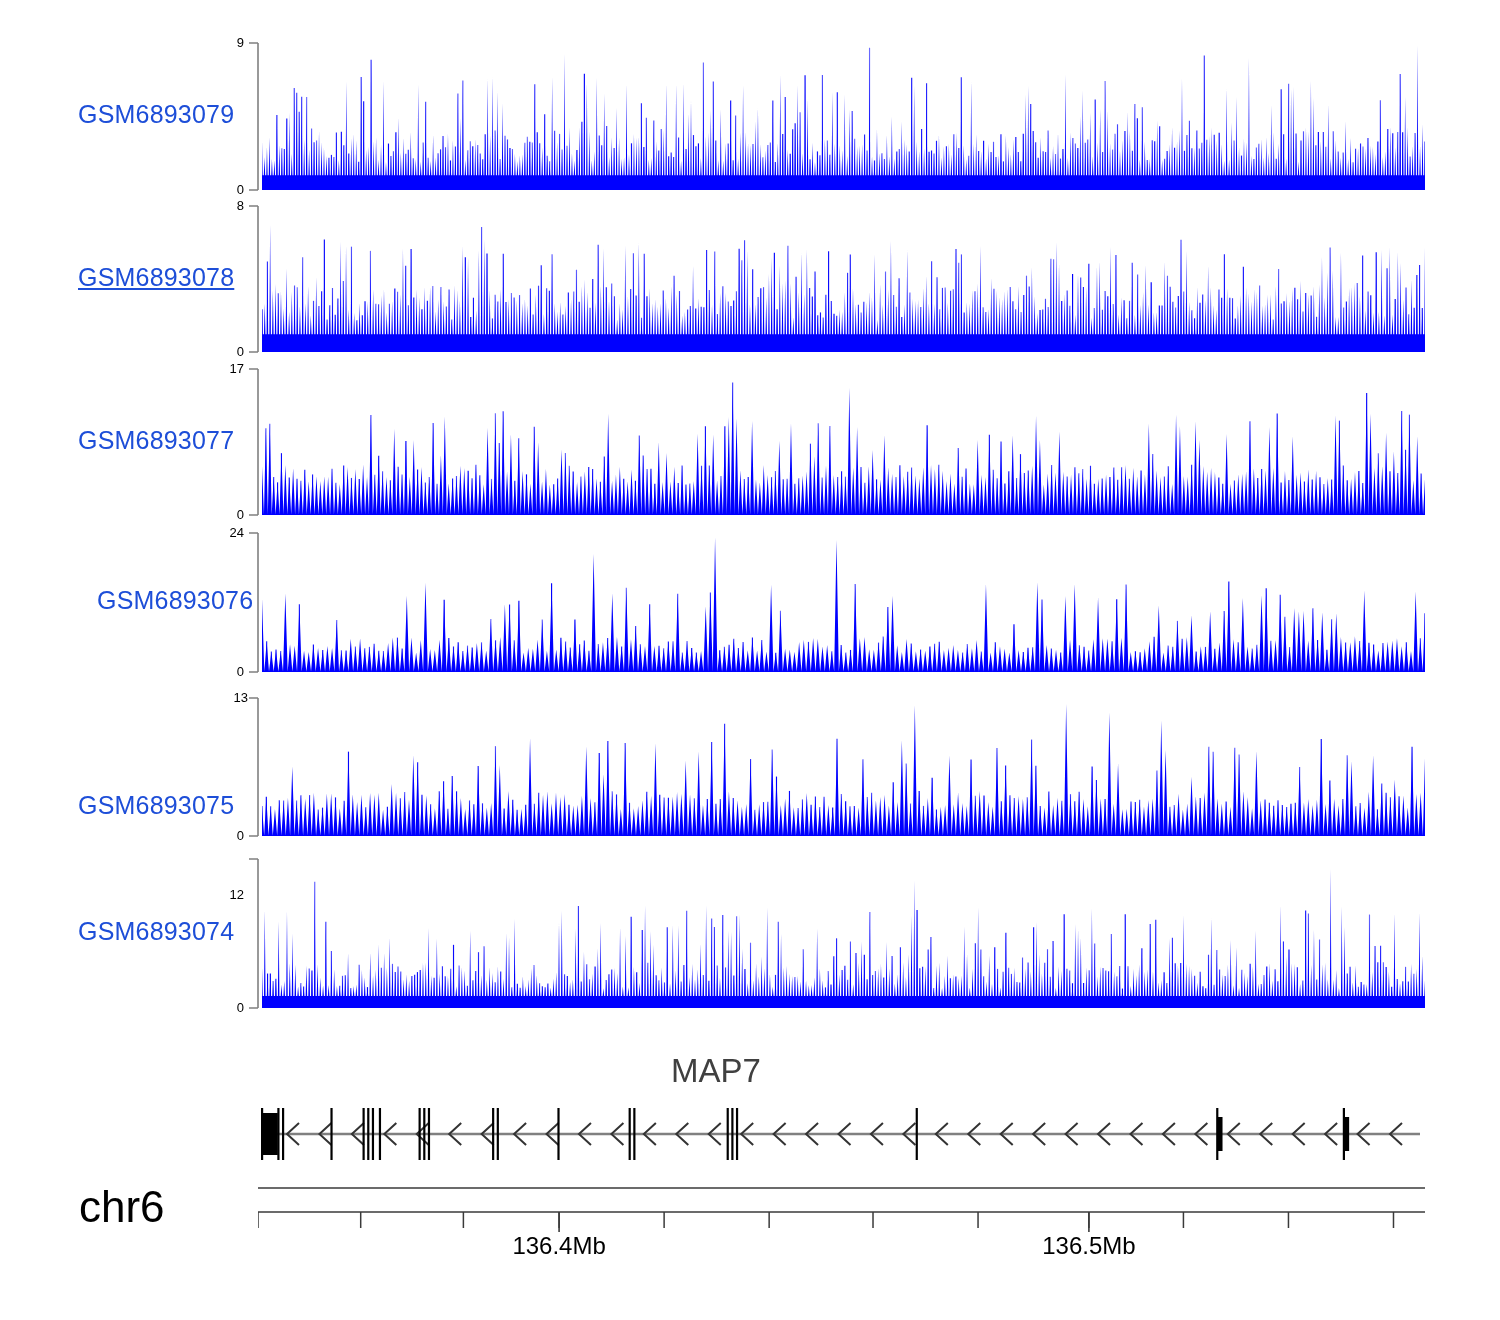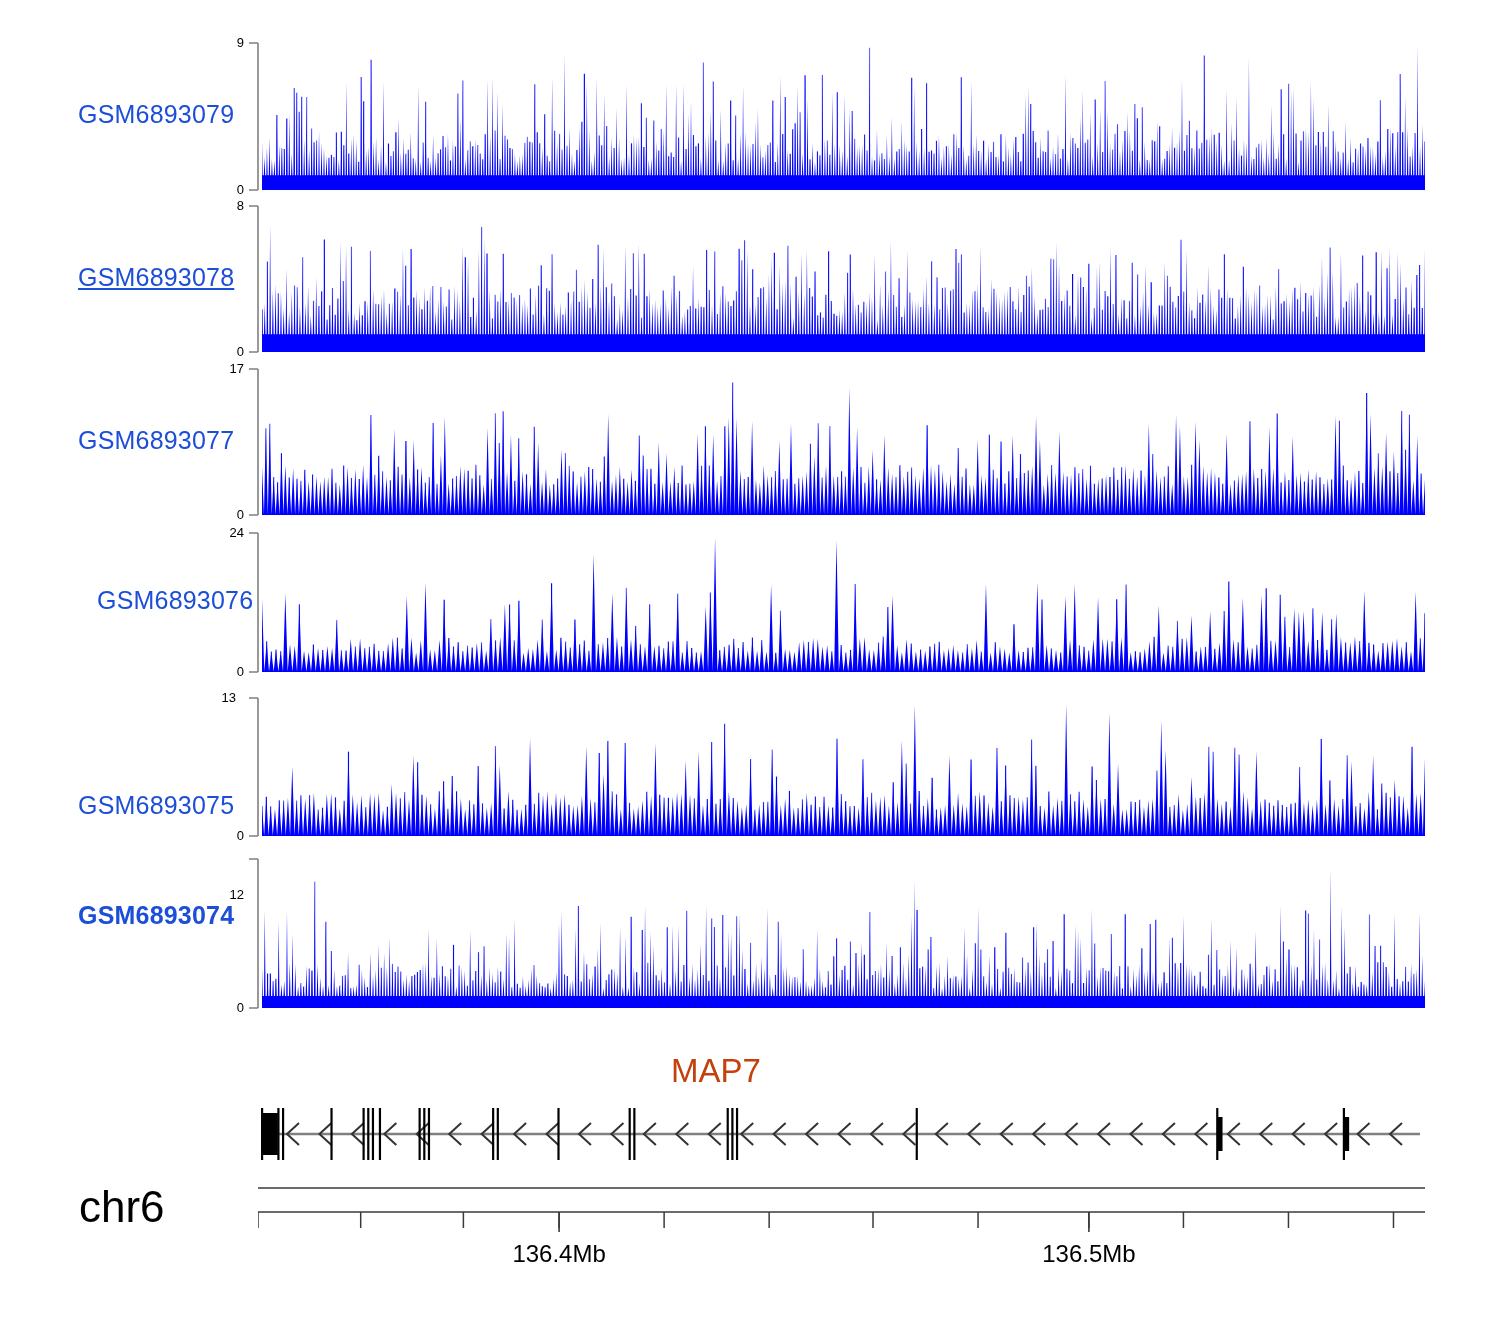--- a/index.html
+++ b/index.html
@@ -13,30 +13,30 @@
   .track-label{position:absolute;left:78px;font-size:25px;color:#1d4ed8;
                letter-spacing:.2px;white-space:nowrap;}
   .axis-svg{position:absolute;left:0;top:0;overflow:visible;}
   .axis-num{position:absolute;font-size:13px;color:#000;text-align:right;
             white-space:nowrap;line-height:1;}
   .cov-svg{position:absolute;top:0;overflow:hidden;}
 
   
   #gene-region{position:absolute;left:0;top:1040px;width:1500px;height:150px;}
   #gene-title{position:absolute;top:12px;left:0;width:1332px;text-align:center;
-              font-size:33px;color:#c2410c;}
+              font-size:33px;color:#404040;}
   #gene-title span{position:relative;left:50px;}
   .gene-svg{position:absolute;left:258px;top:58px;}
 
   
   #chr-label{position:absolute;left:79px;top:1182px;font-size:44px;color:#000;}
   #axis-area{position:absolute;left:258px;top:1186px;}
   #tick-labels{position:absolute;left:0;top:1232px;width:1500px;height:40px;}
   .tick-text{position:absolute;font-size:24px;color:#000;transform:translateX(-50%);
-             white-space:nowrap;margin-top:8px;}
+             white-space:nowrap;}
 </style>
 </head>
 <body>
 
 <div id="stage">
 
   <div id="tracks-container">
       <div class="track" style="top: 42px; height: 148px;">
         <div class="track-label" style="top: 58px;">GSM6893079</div>
         <svg class="axis-svg" width="14" height="150" style="left: 248px;">
@@ -816,21 +816,21 @@
             <line x1="1158.33" x2="1158.33" y1="140" y2="106.34" opacity="0.69"></line>
             <line x1="1163.00" x2="1163.00" y1="140" y2="81.31" opacity="0.95"></line>
           </g>
         </svg>
       </div>
       <div class="track" style="top: 697px; height: 139px;">
         <div class="track-label" style="top: 53.5px; margin-top: 40px;">GSM6893075</div>
         <svg class="axis-svg" width="14" height="141" style="left: 248px;">
           <path d="M1,1 L10,1 M10,1 L10,139 M1,139 L10,139" stroke="#808080" stroke-width="1.6" fill="none"></path>
         </svg>
-        <div class="axis-num" style="left: 188px; width: 48px; top: -6px; text-align: right;">13</div>
+        <div class="axis-num" style="left: 200px; width: 48px; top: -6px; text-align: right;">13</div>
         <div class="axis-num" style="left: 196px; width: 48px; top: 132px;">0</div>
         <svg class="cov-svg" width="1163" height="139" style="left: 262px;">
           <path d="M0,139 L-2.15,138.51 L0.00,109.06 L2.15,138.51 L2.17,138.51 L4.32,99.71 L6.48,138.51 L6.49,138.51 L8.65,109.25 L10.80,138.51 L10.82,138.51 L12.97,111.93 L15.12,138.51 L15.14,138.51 L17.29,103.26 L19.45,138.51 L19.46,138.51 L21.62,103.39 L23.77,138.51 L23.79,138.51 L25.94,100.76 L28.09,138.51 L28.11,138.51 L30.26,69.46 L32.42,138.51 L32.43,138.51 L34.59,103.60 L36.74,138.51 L36.76,138.51 L38.91,98.29 L41.06,138.51 L41.08,138.51 L43.23,101.66 L45.39,138.51 L45.40,138.51 L47.56,98.12 L49.71,138.51 L49.73,138.51 L51.88,95.76 L54.03,138.51 L54.05,138.51 L56.20,112.53 L58.36,138.51 L58.37,138.51 L60.53,110.64 L62.68,138.51 L62.70,138.51 L64.85,96.45 L67.01,138.51 L67.02,138.51 L69.17,96.15 L71.33,138.51 L71.34,138.51 L73.50,100.40 L75.65,138.51 L75.67,138.51 L77.82,111.28 L79.98,138.51 L79.99,138.51 L82.14,103.72 L84.30,138.51 L84.31,138.51 L86.47,54.64 L88.62,138.51 L88.64,138.51 L90.79,97.28 L92.95,138.51 L92.96,138.51 L95.12,104.89 L97.27,138.51 L97.28,138.51 L99.44,97.63 L101.59,138.51 L101.61,138.51 L103.76,110.20 L105.92,138.51 L105.93,138.51 L108.09,96.04 L110.24,138.51 L110.26,138.51 L112.41,97.85 L114.56,138.51 L114.58,138.51 L116.73,95.81 L118.89,138.51 L118.90,138.51 L121.06,112.81 L123.21,138.51 L123.23,138.51 L125.38,109.80 L127.53,138.51 L127.55,138.51 L129.70,86.91 L131.86,138.51 L131.87,138.51 L134.03,95.87 L136.18,138.51 L136.20,138.51 L138.35,101.22 L140.50,138.51 L140.52,138.51 L142.67,94.97 L144.83,138.51 L144.84,138.51 L147.00,102.45 L149.15,138.51 L149.17,138.51 L151.32,58.33 L153.47,138.51 L153.49,138.51 L155.64,65.33 L157.80,138.51 L157.81,138.51 L159.97,97.86 L162.12,138.51 L162.14,138.51 L164.29,98.46 L166.44,138.51 L166.46,138.51 L168.61,107.36 L170.77,138.51 L170.78,138.51 L172.94,111.31 L175.09,138.51 L175.11,138.51 L177.26,94.32 L179.41,138.51 L179.43,138.51 L181.58,84.31 L183.74,138.51 L183.75,138.51 L185.91,111.69 L188.06,138.51 L188.08,138.51 L190.23,79.11 L192.38,138.51 L192.40,138.51 L194.55,94.30 L196.71,138.51 L196.72,138.51 L198.88,101.03 L201.03,138.51 L201.05,138.51 L203.20,111.96 L205.35,138.51 L205.37,138.51 L207.52,103.43 L209.68,138.51 L209.69,138.51 L211.85,107.27 L214.00,138.51 L214.02,138.51 L216.17,69.08 L218.32,138.51 L218.34,138.51 L220.49,106.32 L222.65,138.51 L222.66,138.51 L224.82,110.52 L226.97,138.51 L226.99,138.51 L229.14,106.08 L231.29,138.51 L231.31,138.51 L233.46,49.13 L235.62,138.51 L235.63,138.51 L237.79,67.97 L239.94,138.51 L239.96,138.51 L242.11,111.42 L244.27,138.51 L244.28,138.51 L246.43,93.92 L248.59,138.51 L248.60,138.51 L250.76,102.79 L252.91,138.51 L252.93,138.51 L255.08,112.84 L257.24,138.51 L257.25,138.51 L259.41,111.85 L261.56,138.51 L261.57,138.51 L263.73,107.70 L265.88,138.51 L265.90,138.51 L268.05,41.28 L270.21,138.51 L270.22,138.51 L272.38,106.64 L274.53,138.51 L274.55,138.51 L276.70,95.72 L278.85,138.51 L278.87,138.51 L281.02,97.81 L283.18,138.51 L283.19,138.51 L285.35,94.28 L287.50,138.51 L287.52,138.51 L289.67,106.27 L291.82,138.51 L291.84,138.51 L293.99,95.57 L296.15,138.51 L296.16,138.51 L298.32,100.05 L300.47,138.51 L300.49,138.51 L302.64,96.99 L304.79,138.51 L304.81,138.51 L306.96,107.65 L309.12,138.51 L309.13,138.51 L311.29,108.39 L313.44,138.51 L313.46,138.51 L315.61,107.79 L317.76,138.51 L317.78,138.51 L319.93,98.70 L322.09,138.51 L322.10,138.51 L324.26,49.48 L326.41,138.51 L326.43,138.51 L328.58,100.91 L330.73,138.51 L330.75,138.51 L332.90,105.15 L335.06,138.51 L335.07,138.51 L337.23,55.89 L339.38,138.51 L339.40,138.51 L341.55,77.37 L343.70,138.51 L343.72,138.51 L345.87,43.89 L348.03,138.51 L348.04,138.51 L350.20,94.32 L352.35,138.51 L352.37,138.51 L354.52,97.42 L356.67,138.51 L356.69,138.51 L358.84,111.94 L361.00,138.51 L361.01,138.51 L363.17,45.92 L365.32,138.51 L365.34,138.51 L367.49,105.78 L369.64,138.51 L369.66,138.51 L371.81,111.26 L373.97,138.51 L373.98,138.51 L376.14,109.06 L378.29,138.51 L378.31,138.51 L380.46,103.36 L382.61,138.51 L382.63,138.51 L384.78,94.85 L386.94,138.51 L386.95,138.51 L389.11,98.84 L391.26,138.51 L391.28,138.51 L393.43,46.31 L395.58,138.51 L395.60,138.51 L397.75,97.69 L399.91,138.51 L399.92,138.51 L402.08,100.50 L404.23,138.51 L404.25,138.51 L406.40,100.78 L408.56,138.51 L408.57,138.51 L410.72,99.40 L412.88,138.51 L412.89,138.51 L415.05,95.00 L417.20,138.51 L417.22,138.51 L419.37,96.79 L421.53,138.51 L421.54,138.51 L423.70,63.61 L425.85,138.51 L425.86,138.51 L428.02,97.15 L430.17,138.51 L430.19,138.51 L432.34,101.30 L434.50,138.51 L434.51,138.51 L436.67,54.50 L438.82,138.51 L438.84,138.51 L440.99,107.95 L443.14,138.51 L443.16,138.51 L445.31,101.97 L447.47,138.51 L447.48,138.51 L449.64,45.08 L451.79,138.51 L451.81,138.51 L453.96,106.68 L456.11,138.51 L456.13,138.51 L458.28,102.12 L460.44,138.51 L460.45,138.51 L462.61,26.77 L464.76,138.51 L464.78,138.51 L466.93,94.28 L469.08,138.51 L469.10,138.51 L471.25,100.93 L473.41,138.51 L473.42,138.51 L475.58,103.21 L477.73,138.51 L477.75,138.51 L479.90,109.71 L482.05,138.51 L482.07,138.51 L484.22,106.94 L486.38,138.51 L486.39,138.51 L488.55,62.06 L490.70,138.51 L490.72,138.51 L492.87,112.74 L495.02,138.51 L495.04,138.51 L497.19,107.19 L499.35,138.51 L499.36,138.51 L501.52,105.07 L503.67,138.51 L503.69,138.51 L505.84,104.76 L507.99,138.51 L508.01,138.51 L510.16,52.41 L512.32,138.51 L512.33,138.51 L514.49,79.56 L516.64,138.51 L516.66,138.51 L518.81,108.08 L520.96,138.51 L520.98,138.51 L523.13,101.57 L525.29,138.51 L525.30,138.51 L527.46,93.93 L529.61,138.51 L529.63,138.51 L531.78,110.15 L533.93,138.51 L533.95,138.51 L536.10,111.06 L538.26,138.51 L538.27,138.51 L540.43,102.38 L542.58,138.51 L542.60,138.51 L544.75,95.93 L546.90,138.51 L546.92,138.51 L549.07,107.78 L551.23,138.51 L551.24,138.51 L553.40,99.53 L555.55,138.51 L555.57,138.51 L557.72,110.06 L559.87,138.51 L559.89,138.51 L562.04,99.64 L564.20,138.51 L564.21,138.51 L566.37,107.95 L568.52,138.51 L568.54,138.51 L570.69,110.46 L572.85,138.51 L572.86,138.51 L575.01,41.83 L577.17,138.51 L577.18,138.51 L579.34,96.89 L581.49,138.51 L581.51,138.51 L583.66,104.34 L585.82,138.51 L585.83,138.51 L587.99,109.30 L590.14,138.51 L590.15,138.51 L592.31,108.99 L594.46,138.51 L594.48,138.51 L596.63,110.42 L598.79,138.51 L598.80,138.51 L600.96,62.26 L603.11,138.51 L603.13,138.51 L605.28,99.98 L607.43,138.51 L607.45,138.51 L609.60,95.67 L611.76,138.51 L611.77,138.51 L613.93,103.25 L616.08,138.51 L616.10,138.51 L618.25,100.04 L620.40,138.51 L620.42,138.51 L622.57,97.75 L624.73,138.51 L624.74,138.51 L626.90,108.48 L629.05,138.51 L629.07,138.51 L631.22,85.31 L633.37,138.51 L633.39,138.51 L635.54,105.08 L637.70,138.51 L637.71,138.51 L639.87,43.18 L642.02,138.51 L642.04,138.51 L644.19,66.38 L646.34,138.51 L646.36,138.51 L648.51,106.50 L650.67,138.51 L650.68,138.51 L652.84,8.19 L654.99,138.51 L655.01,138.51 L657.16,93.92 L659.31,138.51 L659.33,138.51 L661.48,108.86 L663.64,138.51 L663.65,138.51 L665.81,100.92 L667.96,138.51 L667.98,138.51 L670.13,80.63 L672.28,138.51 L672.30,138.51 L674.45,112.50 L676.61,138.51 L676.62,138.51 L678.78,109.75 L680.93,138.51 L680.95,138.51 L683.10,107.91 L685.25,138.51 L685.27,138.51 L687.42,58.50 L689.58,138.51 L689.59,138.51 L691.75,107.19 L693.90,138.51 L693.92,138.51 L696.07,95.54 L698.22,138.51 L698.24,138.51 L700.39,105.96 L702.55,138.51 L702.56,138.51 L704.72,108.84 L706.87,138.51 L706.89,138.51 L709.04,62.49 L711.19,138.51 L711.21,138.51 L713.36,98.74 L715.52,138.51 L715.53,138.51 L717.69,94.07 L719.84,138.51 L719.86,138.51 L722.01,98.39 L724.16,138.51 L724.18,138.51 L726.33,105.01 L728.49,138.51 L728.50,138.51 L730.66,109.55 L732.81,138.51 L732.83,138.51 L734.98,51.00 L737.14,138.51 L737.15,138.51 L739.30,104.21 L741.46,138.51 L741.47,138.51 L743.63,68.47 L745.78,138.51 L745.80,138.51 L747.95,98.13 L750.11,138.51 L750.12,138.51 L752.28,100.94 L754.43,138.51 L754.44,138.51 L756.60,98.94 L758.75,138.51 L758.77,138.51 L760.92,101.72 L763.08,138.51 L763.09,138.51 L765.25,100.33 L767.40,138.51 L767.42,138.51 L769.57,42.56 L771.72,138.51 L771.74,138.51 L773.89,68.77 L776.05,138.51 L776.06,138.51 L778.22,109.10 L780.37,138.51 L780.39,138.51 L782.54,110.43 L784.69,138.51 L784.71,138.51 L786.86,94.56 L789.02,138.51 L789.03,138.51 L791.19,107.95 L793.34,138.51 L793.36,138.51 L795.51,100.68 L797.66,138.51 L797.68,138.51 L799.83,103.76 L801.99,138.51 L802.00,138.51 L804.16,7.11 L806.31,138.51 L806.33,138.51 L808.48,97.16 L810.63,138.51 L810.65,138.51 L812.80,104.21 L814.96,138.51 L814.97,138.51 L817.13,94.65 L819.28,138.51 L819.30,138.51 L821.45,102.10 L823.60,138.51 L823.62,138.51 L825.77,109.34 L827.93,138.51 L827.94,138.51 L830.10,69.47 L832.25,138.51 L832.27,138.51 L834.42,83.06 L836.57,138.51 L836.59,138.51 L838.74,101.58 L840.90,138.51 L840.91,138.51 L843.07,102.02 L845.22,138.51 L845.24,138.51 L847.39,15.49 L849.54,138.51 L849.56,138.51 L851.71,106.75 L853.87,138.51 L853.88,138.51 L856.04,66.33 L858.19,138.51 L858.21,138.51 L860.36,112.19 L862.51,138.51 L862.53,138.51 L864.68,111.67 L866.84,138.51 L866.85,138.51 L869.01,104.39 L871.16,138.51 L871.18,138.51 L873.33,104.93 L875.48,138.51 L875.50,138.51 L877.65,102.86 L879.81,138.51 L879.82,138.51 L881.98,109.57 L884.13,138.51 L884.15,138.51 L886.30,102.98 L888.45,138.51 L888.47,138.51 L890.62,101.57 L892.78,138.51 L892.79,138.51 L894.95,73.38 L897.10,138.51 L897.12,138.51 L899.27,23.53 L901.43,138.51 L901.44,138.51 L903.59,52.98 L905.75,138.51 L905.76,138.51 L907.92,109.76 L910.07,138.51 L910.09,138.51 L912.24,107.90 L914.40,138.51 L914.41,138.51 L916.57,96.76 L918.72,138.51 L918.73,138.51 L920.89,112.48 L923.04,138.51 L923.06,138.51 L925.21,106.42 L927.37,138.51 L927.38,138.51 L929.54,79.72 L931.69,138.51 L931.71,138.51 L933.86,99.28 L936.01,138.51 L936.03,138.51 L938.18,101.12 L940.34,138.51 L940.35,138.51 L942.51,95.53 L944.66,138.51 L944.68,138.51 L946.83,49.76 L948.98,138.51 L949.00,138.51 L951.15,54.81 L953.31,138.51 L953.32,138.51 L955.48,101.26 L957.63,138.51 L957.65,138.51 L959.80,106.40 L961.95,138.51 L961.97,138.51 L964.12,104.60 L966.28,138.51 L966.29,138.51 L968.45,109.67 L970.60,138.51 L970.62,138.51 L972.77,50.63 L974.92,138.51 L974.94,138.51 L977.09,57.60 L979.25,138.51 L979.26,138.51 L981.42,94.18 L983.57,138.51 L983.59,138.51 L985.74,100.11 L987.89,138.51 L987.91,138.51 L990.06,111.19 L992.22,138.51 L992.23,138.51 L994.39,54.00 L996.54,138.51 L996.56,138.51 L998.71,103.20 L1000.86,138.51 L1000.88,138.51 L1003.03,102.46 L1005.19,138.51 L1005.20,138.51 L1007.36,105.63 L1009.51,138.51 L1009.53,138.51 L1011.68,108.79 L1013.83,138.51 L1013.85,138.51 L1016.00,103.13 L1018.16,138.51 L1018.17,138.51 L1020.33,107.90 L1022.48,138.51 L1022.50,138.51 L1024.65,109.94 L1026.80,138.51 L1026.82,138.51 L1028.97,106.76 L1031.13,138.51 L1031.14,138.51 L1033.30,105.69 L1035.45,138.51 L1035.47,138.51 L1037.62,70.04 L1039.77,138.51 L1039.79,138.51 L1041.94,105.55 L1044.10,138.51 L1044.11,138.51 L1046.27,101.94 L1048.42,138.51 L1048.44,138.51 L1050.59,107.99 L1052.74,138.51 L1052.76,138.51 L1054.91,102.55 L1057.07,138.51 L1057.08,138.51 L1059.24,42.09 L1061.39,138.51 L1061.41,138.51 L1063.56,106.95 L1065.72,138.51 L1065.73,138.51 L1067.88,83.41 L1070.04,138.51 L1070.05,138.51 L1072.21,101.68 L1074.36,138.51 L1074.38,138.51 L1076.53,108.16 L1078.69,138.51 L1078.70,138.51 L1080.86,101.93 L1083.01,138.51 L1083.02,138.51 L1085.18,58.25 L1087.33,138.51 L1087.35,138.51 L1089.50,64.28 L1091.66,138.51 L1091.67,138.51 L1093.83,109.17 L1095.98,138.51 L1095.99,138.51 L1098.15,106.06 L1100.30,138.51 L1100.32,138.51 L1102.47,110.77 L1104.63,138.51 L1104.64,138.51 L1106.80,94.74 L1108.95,138.51 L1108.97,138.51 L1111.12,58.22 L1113.27,138.51 L1113.29,138.51 L1115.44,112.33 L1117.60,138.51 L1117.61,138.51 L1119.77,86.54 L1121.92,138.51 L1121.94,138.51 L1124.09,95.83 L1126.24,138.51 L1126.26,138.51 L1128.41,100.30 L1130.57,138.51 L1130.58,138.51 L1132.74,82.44 L1134.89,138.51 L1134.91,138.51 L1137.06,99.35 L1139.21,138.51 L1139.23,138.51 L1141.38,98.54 L1143.54,138.51 L1143.55,138.51 L1145.71,110.52 L1147.86,138.51 L1147.88,138.51 L1150.03,49.67 L1152.18,138.51 L1152.20,138.51 L1154.35,97.09 L1156.51,138.51 L1156.52,138.51 L1158.68,95.83 L1160.83,138.51 L1160.85,138.51 L1163.00,61.15 L1165.15,138.51 L1163,139 Z" fill="#0000FF" stroke="none"></path>
           <g stroke="#0000FF" stroke-width="1.15">
             <line x1="0.00" x2="0.00" y1="139" y2="109.06" opacity="0.76"></line>
             <line x1="4.32" x2="4.32" y1="139" y2="99.71" opacity="0.97"></line>
             <line x1="8.65" x2="8.65" y1="139" y2="109.25" opacity="0.74"></line>
             <line x1="17.29" x2="17.29" y1="139" y2="103.26" opacity="0.83"></line>
             <line x1="21.62" x2="21.62" y1="139" y2="103.39" opacity="0.65"></line>
             <line x1="34.59" x2="34.59" y1="139" y2="103.60" opacity="0.58"></line>
@@ -962,21 +962,21 @@
             <line x1="1115.44" x2="1115.44" y1="139" y2="112.33" opacity="0.89"></line>
             <line x1="1119.77" x2="1119.77" y1="139" y2="86.54" opacity="0.75"></line>
             <line x1="1124.09" x2="1124.09" y1="139" y2="95.83" opacity="0.83"></line>
             <line x1="1128.41" x2="1128.41" y1="139" y2="100.30" opacity="0.69"></line>
             <line x1="1137.06" x2="1137.06" y1="139" y2="99.35" opacity="0.88"></line>
             <line x1="1150.03" x2="1150.03" y1="139" y2="49.67" opacity="0.90"></line>
           </g>
         </svg>
       </div>
       <div class="track" style="top: 858px; height: 150px;">
-        <div class="track-label" style="top: 43px; font-weight: bold;">GSM6893074</div>
+        <div class="track-label" style="top: 59px;">GSM6893074</div>
         <svg class="axis-svg" width="14" height="152" style="left: 248px;">
           <path d="M1,1 L10,1 M10,1 L10,150 M1,150 L10,150" stroke="#808080" stroke-width="1.6" fill="none"></path>
         </svg>
         <div class="axis-num" style="left: 196px; width: 48px; top: -6px; margin-top: 36px;">12</div>
         <div class="axis-num" style="left: 196px; width: 48px; top: 143px;">0</div>
         <svg class="cov-svg" width="1163" height="150" style="left: 262px;">
           <path d="M0,150 L-0.76,138.00 L0.00,109.33 L0.76,138.00 L2.01,138.00 L2.78,52.37 L3.54,138.00 L4.79,138.00 L5.55,115.53 L6.31,138.00 L7.57,138.00 L8.33,115.52 L9.09,138.00 L10.34,138.00 L11.10,122.97 L11.86,138.00 L13.12,138.00 L13.88,120.64 L14.64,138.00 L15.89,138.00 L16.65,63.46 L17.42,138.00 L18.67,138.00 L19.43,126.56 L20.19,138.00 L21.44,138.00 L22.21,122.95 L22.97,138.00 L24.22,138.00 L24.98,53.14 L25.74,138.00 L27.00,138.00 L27.76,105.08 L28.52,138.00 L29.77,138.00 L30.53,75.40 L31.29,138.00 L32.55,138.00 L33.31,106.69 L34.07,138.00 L35.32,138.00 L36.08,128.39 L36.85,138.00 L38.10,138.00 L38.86,125.10 L39.62,138.00 L40.87,138.00 L41.63,128.46 L42.40,138.00 L43.65,138.00 L44.41,107.51 L45.17,138.00 L46.42,138.00 L47.19,110.50 L47.95,138.00 L49.20,138.00 L49.96,112.52 L50.72,138.00 L51.98,138.00 L52.74,23.66 L53.50,138.00 L54.75,138.00 L55.51,106.22 L56.27,138.00 L57.53,138.00 L58.29,119.50 L59.05,138.00 L60.30,138.00 L61.06,127.52 L61.83,138.00 L63.08,138.00 L63.84,63.83 L64.60,138.00 L65.85,138.00 L66.62,127.06 L67.38,138.00 L68.63,138.00 L69.39,92.92 L70.15,138.00 L71.41,138.00 L72.17,111.15 L72.93,138.00 L74.18,138.00 L74.94,128.08 L75.70,138.00 L76.96,138.00 L77.72,127.84 L78.48,138.00 L79.73,138.00 L80.49,117.83 L81.26,138.00 L82.51,138.00 L83.27,117.35 L84.03,138.00 L85.28,138.00 L86.05,95.19 L86.81,138.00 L88.06,138.00 L88.82,129.90 L89.58,138.00 L90.84,138.00 L91.60,127.95 L92.36,138.00 L93.61,138.00 L94.37,126.58 L95.13,138.00 L96.39,138.00 L97.15,106.70 L97.91,138.00 L99.16,138.00 L99.92,111.87 L100.69,138.00 L101.94,138.00 L102.70,119.23 L103.46,138.00 L104.71,138.00 L105.47,129.13 L106.24,138.00 L107.49,138.00 L108.25,94.43 L109.01,138.00 L110.26,138.00 L111.03,117.68 L111.79,138.00 L113.04,138.00 L113.80,111.46 L114.56,138.00 L115.82,138.00 L116.58,86.33 L117.34,138.00 L118.59,138.00 L119.35,109.71 L120.11,138.00 L121.37,138.00 L122.13,94.94 L122.89,138.00 L124.14,138.00 L124.90,109.50 L125.67,138.00 L126.92,138.00 L127.68,79.20 L128.44,138.00 L129.69,138.00 L130.46,105.85 L131.22,138.00 L132.47,138.00 L133.23,114.12 L133.99,138.00 L135.25,138.00 L136.01,108.41 L136.77,138.00 L138.02,138.00 L138.78,113.51 L139.54,138.00 L140.80,138.00 L141.56,121.21 L142.32,138.00 L143.57,138.00 L144.33,116.17 L145.10,138.00 L146.35,138.00 L147.11,122.87 L147.87,138.00 L149.12,138.00 L149.89,117.97 L150.65,138.00 L151.90,138.00 L152.66,116.86 L153.42,138.00 L154.68,138.00 L155.44,114.10 L156.20,138.00 L157.45,138.00 L158.21,111.89 L158.97,138.00 L160.23,138.00 L160.99,104.51 L161.75,138.00 L163.00,138.00 L163.76,104.55 L164.53,138.00 L165.78,138.00 L166.54,69.92 L167.30,138.00 L168.55,138.00 L169.32,117.56 L170.08,138.00 L171.33,138.00 L172.09,119.64 L172.85,138.00 L174.10,138.00 L174.87,80.38 L175.63,138.00 L176.88,138.00 L177.64,115.47 L178.40,138.00 L179.66,138.00 L180.42,108.31 L181.18,138.00 L182.43,138.00 L183.19,118.28 L183.95,138.00 L185.21,138.00 L185.97,117.88 L186.73,138.00 L187.98,138.00 L188.74,110.74 L189.51,138.00 L190.76,138.00 L191.52,86.83 L192.28,138.00 L193.53,138.00 L194.30,128.22 L195.06,138.00 L196.31,138.00 L197.07,107.45 L197.83,138.00 L199.09,138.00 L199.85,108.93 L200.61,138.00 L201.86,138.00 L202.62,112.52 L203.38,138.00 L204.64,138.00 L205.40,127.66 L206.16,138.00 L207.41,138.00 L208.17,72.66 L208.94,138.00 L210.19,138.00 L210.95,122.26 L211.71,138.00 L212.96,138.00 L213.73,113.11 L214.49,138.00 L215.74,138.00 L216.50,94.18 L217.26,138.00 L218.52,138.00 L219.28,116.93 L220.04,138.00 L221.29,138.00 L222.05,88.30 L222.81,138.00 L224.07,138.00 L224.83,121.59 L225.59,138.00 L226.84,138.00 L227.60,109.03 L228.37,138.00 L229.62,138.00 L230.38,115.00 L231.14,138.00 L232.39,138.00 L233.16,124.18 L233.92,138.00 L235.17,138.00 L235.93,107.90 L236.69,138.00 L237.94,138.00 L238.71,113.43 L239.47,138.00 L240.72,138.00 L241.48,120.63 L242.24,138.00 L243.50,138.00 L244.26,75.08 L245.02,138.00 L246.27,138.00 L247.03,79.58 L247.79,138.00 L249.05,138.00 L249.81,129.27 L250.57,138.00 L251.82,138.00 L252.58,60.72 L253.35,138.00 L254.60,138.00 L255.36,125.78 L256.12,138.00 L257.37,138.00 L258.14,129.72 L258.90,138.00 L260.15,138.00 L260.91,118.29 L261.67,138.00 L262.93,138.00 L263.69,127.93 L264.45,138.00 L265.70,138.00 L266.46,121.38 L267.22,138.00 L268.48,138.00 L269.24,110.58 L270.00,138.00 L271.25,138.00 L272.01,106.97 L272.78,138.00 L274.03,138.00 L274.79,117.09 L275.55,138.00 L276.80,138.00 L277.57,125.22 L278.33,138.00 L279.58,138.00 L280.34,128.30 L281.10,138.00 L282.36,138.00 L283.12,129.13 L283.88,138.00 L285.13,138.00 L285.89,125.39 L286.65,138.00 L287.91,138.00 L288.67,129.49 L289.43,138.00 L290.68,138.00 L291.44,120.57 L292.21,138.00 L293.46,138.00 L294.22,113.89 L294.98,138.00 L296.23,138.00 L297.00,64.72 L297.76,138.00 L299.01,138.00 L299.77,52.65 L300.53,138.00 L301.79,138.00 L302.55,116.29 L303.31,138.00 L304.56,138.00 L305.32,118.07 L306.08,138.00 L307.34,138.00 L308.10,124.01 L308.86,138.00 L310.11,138.00 L310.87,121.24 L311.63,138.00 L312.89,138.00 L313.65,70.22 L314.41,138.00 L315.66,138.00 L316.42,47.99 L317.19,138.00 L318.44,138.00 L319.20,123.53 L319.96,138.00 L321.21,138.00 L321.98,93.64 L322.74,138.00 L323.99,138.00 L324.75,106.33 L325.51,138.00 L326.77,138.00 L327.53,121.26 L328.29,138.00 L329.54,138.00 L330.30,115.44 L331.06,138.00 L332.32,138.00 L333.08,108.57 L333.84,138.00 L335.09,138.00 L335.85,90.19 L336.62,138.00 L337.87,138.00 L338.63,64.91 L339.39,138.00 L340.64,138.00 L341.41,130.17 L342.17,138.00 L343.42,138.00 L344.18,122.08 L344.94,138.00 L346.20,138.00 L346.96,116.18 L347.72,138.00 L348.97,138.00 L349.73,111.59 L350.49,138.00 L351.75,138.00 L352.51,109.86 L353.27,138.00 L354.52,138.00 L355.28,114.90 L356.05,138.00 L357.30,138.00 L358.06,68.99 L358.82,138.00 L360.07,138.00 L360.84,128.52 L361.60,138.00 L362.85,138.00 L363.61,77.67 L364.37,138.00 L365.63,138.00 L366.39,129.17 L367.15,138.00 L368.40,138.00 L369.16,58.81 L369.92,138.00 L371.18,138.00 L371.94,108.87 L372.70,138.00 L373.95,138.00 L374.71,114.26 L375.48,138.00 L376.73,138.00 L377.49,124.75 L378.25,138.00 L379.50,138.00 L380.26,71.95 L381.03,138.00 L382.28,138.00 L383.04,47.39 L383.80,138.00 L385.05,138.00 L385.82,104.78 L386.58,138.00 L387.83,138.00 L388.59,72.92 L389.35,138.00 L390.61,138.00 L391.37,86.67 L392.13,138.00 L393.38,138.00 L394.14,117.14 L394.90,138.00 L396.16,138.00 L396.92,122.30 L397.68,138.00 L398.93,138.00 L399.69,109.16 L400.46,138.00 L401.71,138.00 L402.47,124.43 L403.23,138.00 L404.48,138.00 L405.25,69.29 L406.01,138.00 L407.26,138.00 L408.02,125.22 L408.78,138.00 L410.04,138.00 L410.80,67.08 L411.56,138.00 L412.81,138.00 L413.57,112.37 L414.33,138.00 L415.59,138.00 L416.35,67.23 L417.11,138.00 L418.36,138.00 L419.12,123.48 L419.89,138.00 L421.14,138.00 L421.90,106.93 L422.66,138.00 L423.91,138.00 L424.68,52.78 L425.44,138.00 L426.69,138.00 L427.45,119.08 L428.21,138.00 L429.47,138.00 L430.23,105.83 L430.99,138.00 L432.24,138.00 L433.00,121.10 L433.76,138.00 L435.02,138.00 L435.78,111.12 L436.54,138.00 L437.79,138.00 L438.55,85.43 L439.32,138.00 L440.57,138.00 L441.33,116.99 L442.09,138.00 L443.34,138.00 L444.11,47.39 L444.87,138.00 L446.12,138.00 L446.88,122.71 L447.64,138.00 L448.89,138.00 L449.66,60.41 L450.42,138.00 L451.67,138.00 L452.43,68.98 L453.19,138.00 L454.45,138.00 L455.21,107.62 L455.97,138.00 L457.22,138.00 L457.98,119.70 L458.74,138.00 L460.00,138.00 L460.76,57.01 L461.52,138.00 L462.77,138.00 L463.53,109.43 L464.30,138.00 L465.55,138.00 L466.31,72.86 L467.07,138.00 L468.32,138.00 L469.09,74.04 L469.85,138.00 L471.10,138.00 L471.86,117.44 L472.62,138.00 L473.88,138.00 L474.64,58.20 L475.40,138.00 L476.65,138.00 L477.41,56.30 L478.17,138.00 L479.43,138.00 L480.19,90.69 L480.95,138.00 L482.20,138.00 L482.96,111.10 L483.73,138.00 L484.98,138.00 L485.74,125.08 L486.50,138.00 L487.75,138.00 L488.52,84.69 L489.28,138.00 L490.53,138.00 L491.29,122.24 L492.05,138.00 L493.31,138.00 L494.07,105.18 L494.83,138.00 L496.08,138.00 L496.84,118.33 L497.60,138.00 L498.86,138.00 L499.62,98.62 L500.38,138.00 L501.63,138.00 L502.39,109.90 L503.16,138.00 L504.41,138.00 L505.17,49.46 L505.93,138.00 L507.18,138.00 L507.95,115.89 L508.71,138.00 L509.96,138.00 L510.72,128.79 L511.48,138.00 L512.73,138.00 L513.50,116.87 L514.26,138.00 L515.51,138.00 L516.27,63.86 L517.03,138.00 L518.29,138.00 L519.05,76.01 L519.81,138.00 L521.06,138.00 L521.82,109.56 L522.58,138.00 L523.84,138.00 L524.60,107.80 L525.36,138.00 L526.61,138.00 L527.37,115.48 L528.14,138.00 L529.39,138.00 L530.15,118.02 L530.91,138.00 L532.16,138.00 L532.93,119.08 L533.69,138.00 L534.94,138.00 L535.70,117.80 L536.46,138.00 L537.72,138.00 L538.48,123.56 L539.24,138.00 L540.49,138.00 L541.25,91.31 L542.01,138.00 L543.27,138.00 L544.03,122.26 L544.79,138.00 L546.04,138.00 L546.80,126.96 L547.57,138.00 L548.82,138.00 L549.58,127.11 L550.34,138.00 L551.59,138.00 L552.36,119.35 L553.12,138.00 L554.37,138.00 L555.13,70.62 L555.89,138.00 L557.15,138.00 L557.91,110.53 L558.67,138.00 L559.92,138.00 L560.68,122.27 L561.44,138.00 L562.70,138.00 L563.46,129.39 L564.22,138.00 L565.47,138.00 L566.23,113.09 L567.00,138.00 L568.25,138.00 L569.01,126.41 L569.77,138.00 L571.02,138.00 L571.79,98.30 L572.55,138.00 L573.80,138.00 L574.56,80.31 L575.32,138.00 L576.58,138.00 L577.34,116.42 L578.10,138.00 L579.35,138.00 L580.11,111.88 L580.87,138.00 L582.13,138.00 L582.89,107.80 L583.65,138.00 L584.90,138.00 L585.66,121.66 L586.42,138.00 L587.68,138.00 L588.44,83.51 L589.20,138.00 L590.45,138.00 L591.21,126.26 L591.98,138.00 L593.23,138.00 L593.99,95.01 L594.75,138.00 L596.00,138.00 L596.77,104.76 L597.53,138.00 L598.78,138.00 L599.54,83.40 L600.30,138.00 L601.56,138.00 L602.32,96.73 L603.08,138.00 L604.33,138.00 L605.09,121.34 L605.85,138.00 L607.11,138.00 L607.87,53.90 L608.63,138.00 L609.88,138.00 L610.64,116.96 L611.41,138.00 L612.66,138.00 L613.42,113.07 L614.18,138.00 L615.43,138.00 L616.20,110.15 L616.96,138.00 L618.21,138.00 L618.97,105.63 L619.73,138.00 L620.99,138.00 L621.75,119.56 L622.51,138.00 L623.76,138.00 L624.52,83.94 L625.28,138.00 L626.54,138.00 L627.30,110.60 L628.06,138.00 L629.31,138.00 L630.07,98.03 L630.84,138.00 L632.09,138.00 L632.85,125.54 L633.61,138.00 L634.86,138.00 L635.63,116.30 L636.39,138.00 L637.64,138.00 L638.40,89.32 L639.16,138.00 L640.42,138.00 L641.18,104.22 L641.94,138.00 L643.19,138.00 L643.95,118.97 L644.71,138.00 L645.97,138.00 L646.73,96.31 L647.49,138.00 L648.74,138.00 L649.50,57.80 L650.27,138.00 L651.52,138.00 L652.28,22.59 L653.04,138.00 L654.29,138.00 L655.05,52.04 L655.82,138.00 L657.07,138.00 L657.83,110.27 L658.59,138.00 L659.84,138.00 L660.61,108.82 L661.37,138.00 L662.62,138.00 L663.38,108.69 L664.14,138.00 L665.40,138.00 L666.16,91.42 L666.92,138.00 L668.17,138.00 L668.93,78.98 L669.69,138.00 L670.95,138.00 L671.71,130.12 L672.47,138.00 L673.72,138.00 L674.48,107.54 L675.25,138.00 L676.50,138.00 L677.26,104.39 L678.02,138.00 L679.27,138.00 L680.04,130.10 L680.80,138.00 L682.05,138.00 L682.81,117.75 L683.57,138.00 L684.83,138.00 L685.59,97.58 L686.35,138.00 L687.60,138.00 L688.36,120.27 L689.12,138.00 L690.38,138.00 L691.14,116.36 L691.90,138.00 L693.15,138.00 L693.91,118.38 L694.68,138.00 L695.93,138.00 L696.69,119.89 L697.45,138.00 L698.70,138.00 L699.47,117.47 L700.23,138.00 L701.48,138.00 L702.24,68.49 L703.00,138.00 L704.26,138.00 L705.02,95.87 L705.78,138.00 L707.03,138.00 L707.79,129.60 L708.55,138.00 L709.81,138.00 L710.57,110.65 L711.33,138.00 L712.58,138.00 L713.34,85.19 L714.11,138.00 L715.36,138.00 L716.12,49.61 L716.88,138.00 L718.13,138.00 L718.89,91.53 L719.66,138.00 L720.91,138.00 L721.67,118.15 L722.43,138.00 L723.68,138.00 L724.45,123.54 L725.21,138.00 L726.46,138.00 L727.22,97.40 L727.98,138.00 L729.24,138.00 L730.00,125.83 L730.76,138.00 L732.01,138.00 L732.77,89.18 L733.53,138.00 L734.79,138.00 L735.55,110.87 L736.31,138.00 L737.56,138.00 L738.32,129.43 L739.09,138.00 L740.34,138.00 L741.10,113.87 L741.86,138.00 L743.11,138.00 L743.88,74.71 L744.64,138.00 L745.89,138.00 L746.65,109.68 L747.41,138.00 L748.67,138.00 L749.43,115.88 L750.19,138.00 L751.44,138.00 L752.20,109.48 L752.96,138.00 L754.22,138.00 L754.98,123.93 L755.74,138.00 L756.99,138.00 L757.75,124.45 L758.52,138.00 L759.77,138.00 L760.53,99.52 L761.29,138.00 L762.54,138.00 L763.31,110.46 L764.07,138.00 L765.32,138.00 L766.08,104.46 L766.84,138.00 L768.10,138.00 L768.86,113.35 L769.62,138.00 L770.87,138.00 L771.63,69.16 L772.39,138.00 L773.65,138.00 L774.41,64.05 L775.17,138.00 L776.42,138.00 L777.18,96.27 L777.95,138.00 L779.20,138.00 L779.96,115.39 L780.72,138.00 L781.97,138.00 L782.74,104.84 L783.50,138.00 L784.75,138.00 L785.51,91.24 L786.27,138.00 L787.52,138.00 L788.29,118.70 L789.05,138.00 L790.30,138.00 L791.06,82.93 L791.82,138.00 L793.08,138.00 L793.84,129.65 L794.60,138.00 L795.85,138.00 L796.61,108.47 L797.37,138.00 L798.63,138.00 L799.39,112.70 L800.15,138.00 L801.40,138.00 L802.16,56.31 L802.93,138.00 L804.18,138.00 L804.94,110.81 L805.70,138.00 L806.95,138.00 L807.72,112.62 L808.48,138.00 L809.73,138.00 L810.49,125.22 L811.25,138.00 L812.51,138.00 L813.27,66.04 L814.03,138.00 L815.28,138.00 L816.04,70.99 L816.80,138.00 L818.06,138.00 L818.82,79.55 L819.58,138.00 L820.83,138.00 L821.59,125.12 L822.36,138.00 L823.61,138.00 L824.37,109.26 L825.13,138.00 L826.38,138.00 L827.15,112.28 L827.91,138.00 L829.16,138.00 L829.92,50.54 L830.68,138.00 L831.94,138.00 L832.70,85.51 L833.46,138.00 L834.71,138.00 L835.47,118.44 L836.23,138.00 L837.49,138.00 L838.25,108.21 L839.01,138.00 L840.26,138.00 L841.02,109.88 L841.79,138.00 L843.04,138.00 L843.80,112.44 L844.56,138.00 L845.81,138.00 L846.58,113.26 L847.34,138.00 L848.59,138.00 L849.35,76.12 L850.11,138.00 L851.37,138.00 L852.13,113.53 L852.89,138.00 L854.14,138.00 L854.90,118.17 L855.66,138.00 L856.92,138.00 L857.68,108.09 L858.44,138.00 L859.69,138.00 L860.45,130.56 L861.21,138.00 L862.47,138.00 L863.23,56.32 L863.99,138.00 L865.24,138.00 L866.00,108.34 L866.77,138.00 L868.02,138.00 L868.78,127.65 L869.54,138.00 L870.79,138.00 L871.56,110.81 L872.32,138.00 L873.57,138.00 L874.33,117.00 L875.09,138.00 L876.35,138.00 L877.11,106.36 L877.87,138.00 L879.12,138.00 L879.88,90.21 L880.64,138.00 L881.90,138.00 L882.66,113.57 L883.42,138.00 L884.67,138.00 L885.43,110.98 L886.20,138.00 L887.45,138.00 L888.21,65.88 L888.97,138.00 L890.22,138.00 L890.99,113.09 L891.75,138.00 L893.00,138.00 L893.76,61.73 L894.52,138.00 L895.78,138.00 L896.54,124.14 L897.30,138.00 L898.55,138.00 L899.31,121.93 L900.07,138.00 L901.33,138.00 L902.09,114.17 L902.85,138.00 L904.10,138.00 L904.86,124.97 L905.63,138.00 L906.88,138.00 L907.64,80.49 L908.40,138.00 L909.65,138.00 L910.42,79.76 L911.18,138.00 L912.43,138.00 L913.19,105.16 L913.95,138.00 L915.21,138.00 L915.97,106.98 L916.73,138.00 L917.98,138.00 L918.74,105.04 L919.50,138.00 L920.76,138.00 L921.52,57.27 L922.28,138.00 L923.53,138.00 L924.29,105.60 L925.06,138.00 L926.31,138.00 L927.07,107.75 L927.83,138.00 L929.08,138.00 L929.84,110.42 L930.61,138.00 L931.86,138.00 L932.62,117.81 L933.38,138.00 L934.63,138.00 L935.40,124.55 L936.16,138.00 L937.41,138.00 L938.17,113.67 L938.93,138.00 L940.19,138.00 L940.95,128.36 L941.71,138.00 L942.96,138.00 L943.72,130.13 L944.48,138.00 L945.74,138.00 L946.50,96.75 L947.26,138.00 L948.51,138.00 L949.27,59.71 L950.04,138.00 L951.29,138.00 L952.05,126.85 L952.81,138.00 L954.06,138.00 L954.83,92.00 L955.59,138.00 L956.84,138.00 L957.60,111.43 L958.36,138.00 L959.62,138.00 L960.38,116.34 L961.14,138.00 L962.39,138.00 L963.15,118.06 L963.91,138.00 L965.17,138.00 L965.93,106.49 L966.69,138.00 L967.94,138.00 L968.70,82.03 L969.47,138.00 L970.72,138.00 L971.48,127.17 L972.24,138.00 L973.49,138.00 L974.26,89.22 L975.02,138.00 L976.27,138.00 L977.03,129.72 L977.79,138.00 L979.05,138.00 L979.81,111.79 L980.57,138.00 L981.82,138.00 L982.58,114.76 L983.34,138.00 L984.60,138.00 L985.36,118.08 L986.12,138.00 L987.37,138.00 L988.13,105.82 L988.90,138.00 L990.15,138.00 L990.91,108.32 L991.67,138.00 L992.92,138.00 L993.68,72.68 L994.45,138.00 L995.70,138.00 L996.46,125.76 L997.22,138.00 L998.47,138.00 L999.24,125.96 L1000.00,138.00 L1001.25,138.00 L1002.01,116.95 L1002.77,138.00 L1004.03,138.00 L1004.79,108.41 L1005.55,138.00 L1006.80,138.00 L1007.56,104.78 L1008.32,138.00 L1009.58,138.00 L1010.34,122.48 L1011.10,138.00 L1012.35,138.00 L1013.11,111.27 L1013.88,138.00 L1015.13,138.00 L1015.89,123.33 L1016.65,138.00 L1017.90,138.00 L1018.67,47.16 L1019.43,138.00 L1020.68,138.00 L1021.44,83.42 L1022.20,138.00 L1023.46,138.00 L1024.22,98.80 L1024.98,138.00 L1026.23,138.00 L1026.99,91.52 L1027.75,138.00 L1029.01,138.00 L1029.77,104.99 L1030.53,138.00 L1031.78,138.00 L1032.54,105.73 L1033.31,138.00 L1034.56,138.00 L1035.32,109.27 L1036.08,138.00 L1037.33,138.00 L1038.10,126.10 L1038.86,138.00 L1040.11,138.00 L1040.87,122.54 L1041.63,138.00 L1042.89,138.00 L1043.65,52.50 L1044.41,138.00 L1045.66,138.00 L1046.42,55.48 L1047.18,138.00 L1048.44,138.00 L1049.20,106.77 L1049.96,138.00 L1051.21,138.00 L1051.97,71.75 L1052.74,138.00 L1053.99,138.00 L1054.75,121.56 L1055.51,138.00 L1056.76,138.00 L1057.53,81.51 L1058.29,138.00 L1059.54,138.00 L1060.30,106.34 L1061.06,138.00 L1062.31,138.00 L1063.08,104.52 L1063.84,138.00 L1065.09,138.00 L1065.85,121.06 L1066.61,138.00 L1067.87,138.00 L1068.63,10.93 L1069.39,138.00 L1070.64,138.00 L1071.40,121.49 L1072.16,138.00 L1073.42,138.00 L1074.18,111.90 L1074.94,138.00 L1076.19,138.00 L1076.95,129.98 L1077.72,138.00 L1078.97,138.00 L1079.73,48.40 L1080.49,138.00 L1081.74,138.00 L1082.51,69.12 L1083.27,138.00 L1084.52,138.00 L1085.28,115.50 L1086.04,138.00 L1087.30,138.00 L1088.06,108.87 L1088.82,138.00 L1090.07,138.00 L1090.83,124.16 L1091.59,138.00 L1092.85,138.00 L1093.61,107.35 L1094.37,138.00 L1095.62,138.00 L1096.38,128.64 L1097.15,138.00 L1098.40,138.00 L1099.16,123.96 L1099.92,138.00 L1101.17,138.00 L1101.94,126.44 L1102.70,138.00 L1103.95,138.00 L1104.71,126.18 L1105.47,138.00 L1106.73,138.00 L1107.49,56.53 L1108.25,138.00 L1109.50,138.00 L1110.26,113.91 L1111.02,138.00 L1112.28,138.00 L1113.04,88.10 L1113.80,138.00 L1115.05,138.00 L1115.81,104.36 L1116.58,138.00 L1117.83,138.00 L1118.59,87.72 L1119.35,138.00 L1120.60,138.00 L1121.37,104.33 L1122.13,138.00 L1123.38,138.00 L1124.14,108.91 L1124.90,138.00 L1126.15,138.00 L1126.92,113.55 L1127.68,138.00 L1128.93,138.00 L1129.69,128.87 L1130.45,138.00 L1131.71,138.00 L1132.47,55.16 L1133.23,138.00 L1134.48,138.00 L1135.24,120.99 L1136.00,138.00 L1137.26,138.00 L1138.02,125.19 L1138.78,138.00 L1140.03,138.00 L1140.79,123.34 L1141.56,138.00 L1142.81,138.00 L1143.57,108.82 L1144.33,138.00 L1145.58,138.00 L1146.35,123.53 L1147.11,138.00 L1148.36,138.00 L1149.12,105.74 L1149.88,138.00 L1151.14,138.00 L1151.90,115.81 L1152.66,138.00 L1153.91,138.00 L1154.67,110.65 L1155.43,138.00 L1156.69,138.00 L1157.45,54.49 L1158.21,138.00 L1159.46,138.00 L1160.22,97.66 L1160.99,138.00 L1162.24,138.00 L1163.00,122.19 L1163.76,138.00 L1163,150 Z" fill="#0000FF" stroke="none"></path>
           <g stroke="#0000FF" stroke-width="1.15">
             <line x1="5.55" x2="5.55" y1="150" y2="115.53" opacity="0.97"></line>
             <line x1="8.33" x2="8.33" y1="150" y2="115.52" opacity="1.00"></line>

